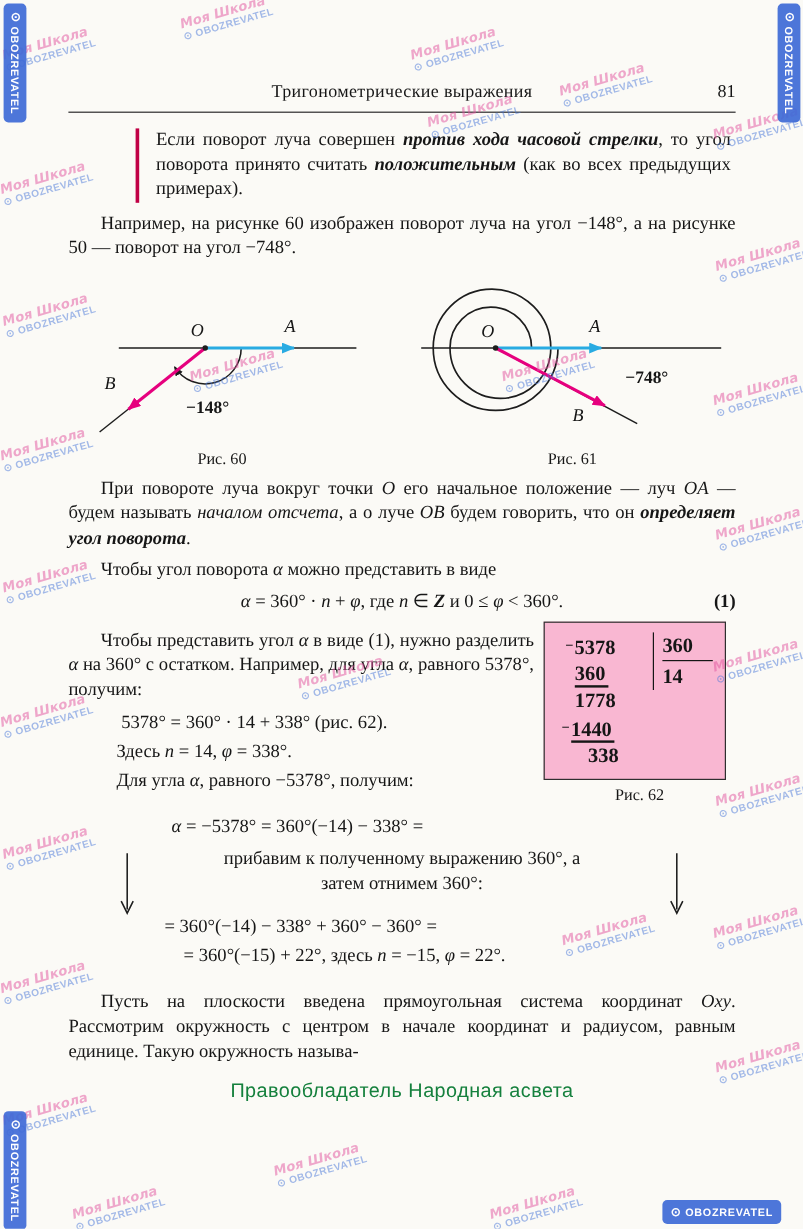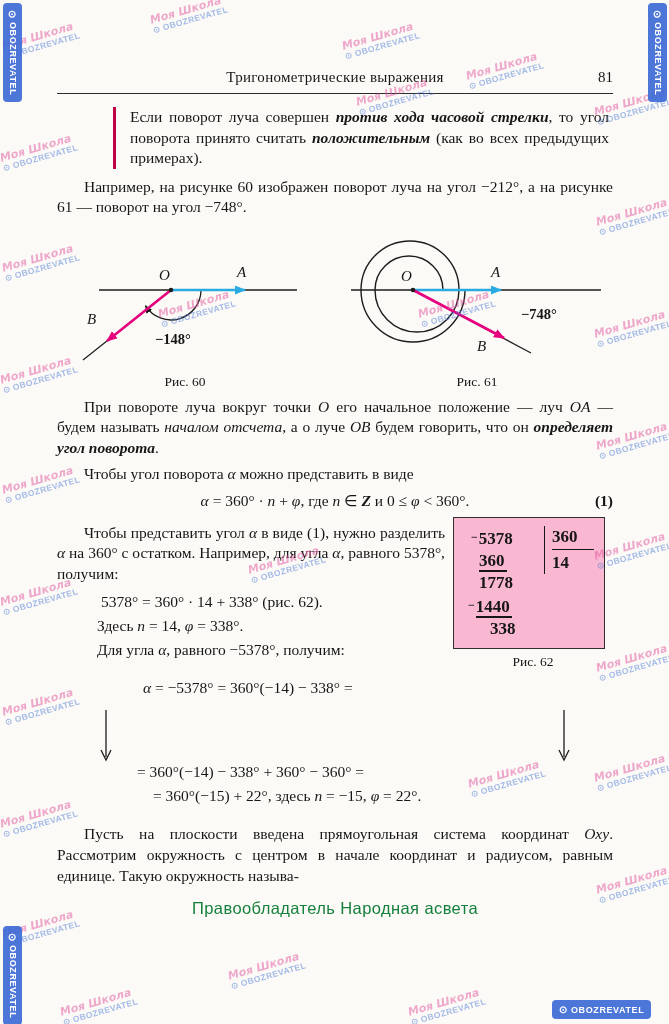--- a/index.html
+++ b/index.html
@@ -101,21 +101,21 @@
   <header class="hdr">
     <span class="hdr-spacer"></span>
     <span class="hdr-title">Тригонометрические выражения</span>
     <span class="hdr-num">81</span>
   </header>
 
   <div class="rule-box">
     <p class="rb-p"><span class="seg-n">Если поворот луча совершен </span><span class="seg-bi">против хода часовой стрелки</span><span class="seg-n">, то угол поворота принято считать </span><span class="seg-bi">положительным</span><span class="seg-n"> (как во всех предыдущих примерах).</span></p>
   </div>
 
-  <p class="para">Например, на рисунке 60 изображен поворот луча на угол −212°, а на рисунке 61 — поворот на угол −748°.</p>
+  <p class="para">Например, на рисунке 60 изображен поворот луча на угол −148°, а на рисунке 50 — поворот на угол −748°.</p>
 
   <div class="figs">
 
     <figure class="fig">
       <svg width="248" height="136" viewBox="0 0 248 136">
         <defs>
           <marker id="f60-ah-c" markerUnits="userSpaceOnUse" markerWidth="12" markerHeight="10" refX="10" refY="4.5" orient="auto">
               <path d="M0,0 L11,4.5 L0,9 Z" fill="#29abe2"></path>
             </marker>
           <marker id="f60-ah-m" markerUnits="userSpaceOnUse" markerWidth="12" markerHeight="10" refX="10" refY="4.5" orient="auto">
@@ -199,20 +199,21 @@
     </div>
   </div>
 
   <p class="f-center1"><span class="seg-i">α</span><span class="seg-n"> = −5378° = 360°(−14) − 338° =</span></p>
 
   <div class="note-row">
     <svg class="down-arrow left" width="14" height="54" viewBox="0 0 14 54">
       <line x1="7" y1="2" x2="7" y2="49" stroke="#1d1d1d" stroke-width="1.3"></line>
       <path d="M2,42 L7,52 L12,42" fill="none" stroke="#1d1d1d" stroke-width="1.3"></path>
     </svg>
+    <div class="note-text">прибавим к полученному выражению 360°, а затем отнимем 360°:</div>
     <svg class="down-arrow right" width="14" height="54" viewBox="0 0 14 54">
       <line x1="7" y1="2" x2="7" y2="49" stroke="#1d1d1d" stroke-width="1.3"></line>
       <path d="M2,42 L7,52 L12,42" fill="none" stroke="#1d1d1d" stroke-width="1.3"></path>
     </svg>
   </div>
 
   <p class="f-center2">= 360°(−14) − 338° + 360° − 360° =</p>
   <p class="f-center3"><span class="seg-n">= 360°(−15) + 22°, здесь </span><span class="seg-i">n</span><span class="seg-n"> = −15, </span><span class="seg-i">φ</span><span class="seg-n"> = 22°.</span></p>
 
   <p class="para"><span class="seg-n">Пусть на плоскости введена прямоугольная система координат </span><span class="seg-i">Oxy</span><span class="seg-n">. Рассмотрим окружность с центром в начале координат и радиусом, равным единице. Такую окружность называ-</span></p>

